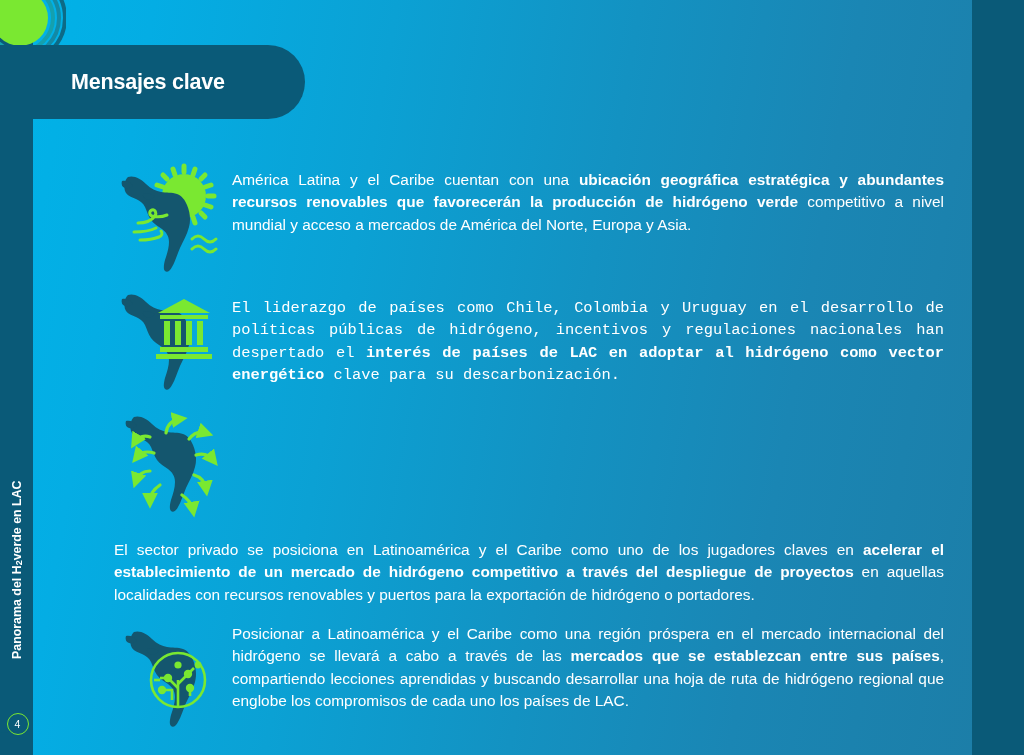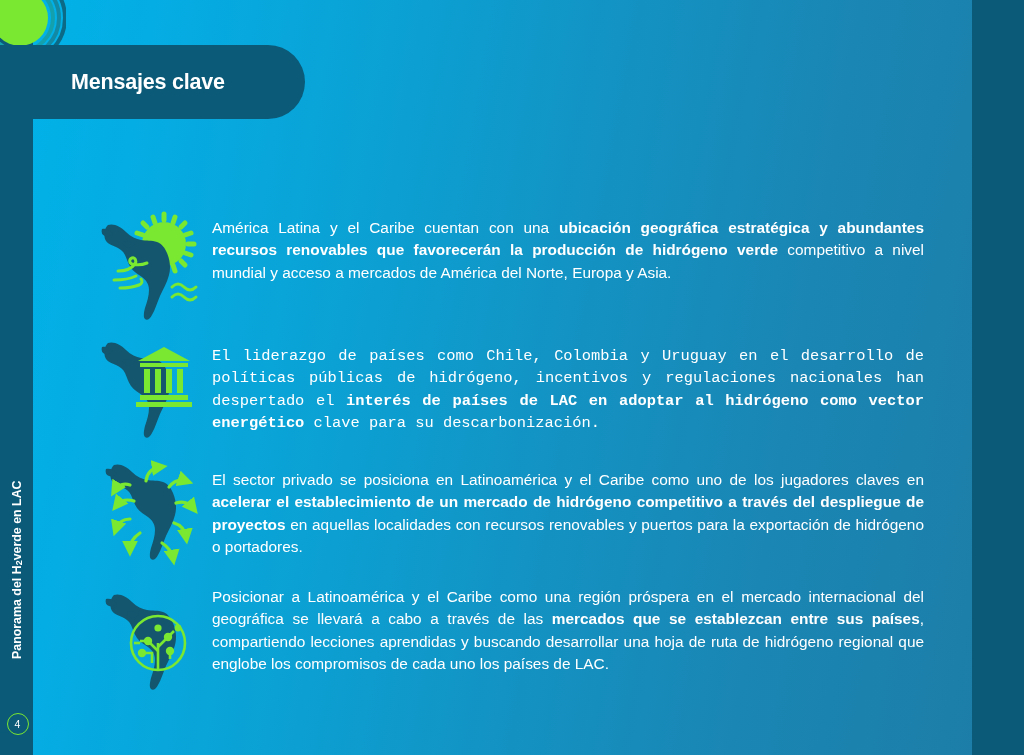--- a/index.html
+++ b/index.html
@@ -131,25 +131,24 @@
     align-items: center;
     justify-content: center;
     color: #ffffff;
     font-size: 10.5px;
     font-family: "Liberation Sans", sans-serif;
   }
 
   
   .messages {
     position: absolute;
-    left: 94px;
+    left: 114px;
     top: 163px;
     width: 830px;
     z-index: 2;
-    margin-top: 48px;
   }
   .msg-row {
     display: flex;
     align-items: flex-start;
     margin-bottom: 10px;
   }
   .msg-icon {
     flex: 0 0 118px;
     width: 118px;
     height: 112px;
@@ -172,21 +171,21 @@
   }
   .msg-text b {
     font-weight: bold;
   }
   .msg-row:nth-child(1) .msg-text { padding-top: 6px; }
   .msg-row:nth-child(2) .msg-text { padding-top: 12px; font-family: Liberation Mono, monospace; }
   .msg-row:nth-child(3) .msg-text { padding-top: 12px; }
   .msg-row:nth-child(4) .msg-text { padding-top: 5px; }
 
   .msg-row:nth-child(2) { margin-bottom: 12px; }
-  .msg-row:nth-child(3) { margin-bottom: 12px; }
+  .msg-row:nth-child(3) { margin-bottom: 12px; flex-direction: column; }
 </style>
 </head>
 <body>
 
 <div id="slide">
 
   <div class="rings">
     <svg width="92" height="92" viewBox="0 0 92 92" aria-hidden="true">
       <circle cx="46" cy="46" r="45" fill="none" stroke="#0d6a86" stroke-width="4"></circle>
       <circle cx="46" cy="46" r="39" fill="none" stroke="#1489a4" stroke-width="4"></circle>
@@ -358,18 +357,18 @@
             <circle cx="54" cy="60" r="4.2"></circle>
             <circle cx="74" cy="56" r="4.2"></circle>
             <circle cx="48" cy="72" r="4.2"></circle>
             <circle cx="76" cy="70" r="4.2"></circle>
             <circle cx="64" cy="47" r="3.6"></circle>
             <circle cx="84" cy="47" r="3.4"></circle>
           </g>
         </svg>
       </div>
       <div class="msg-text">
-        <span>Posicionar a Latinoamérica y el Caribe como una región próspera en el mercado internacional del geográfica se llevará a cabo a través de las </span><b>mercados que se establezcan entre sus países</b><span>, compartiendo lecciones aprendidas y buscando desarrollar una hoja de ruta de hidrógeno regional que englobe los compromisos de cada uno los países de LAC.</span>
+        <span>Posicionar a Latinoamérica y el Caribe como una región próspera en el mercado internacional del hidrógeno se llevará a cabo a través de las </span><b>mercados que se establezcan entre sus países</b><span>, compartiendo lecciones aprendidas y buscando desarrollar una hoja de ruta de hidrógeno regional que englobe los compromisos de cada uno los países de LAC.</span>
       </div>
     </div>
 
   </div>
 </div>
 
 </body></html>

